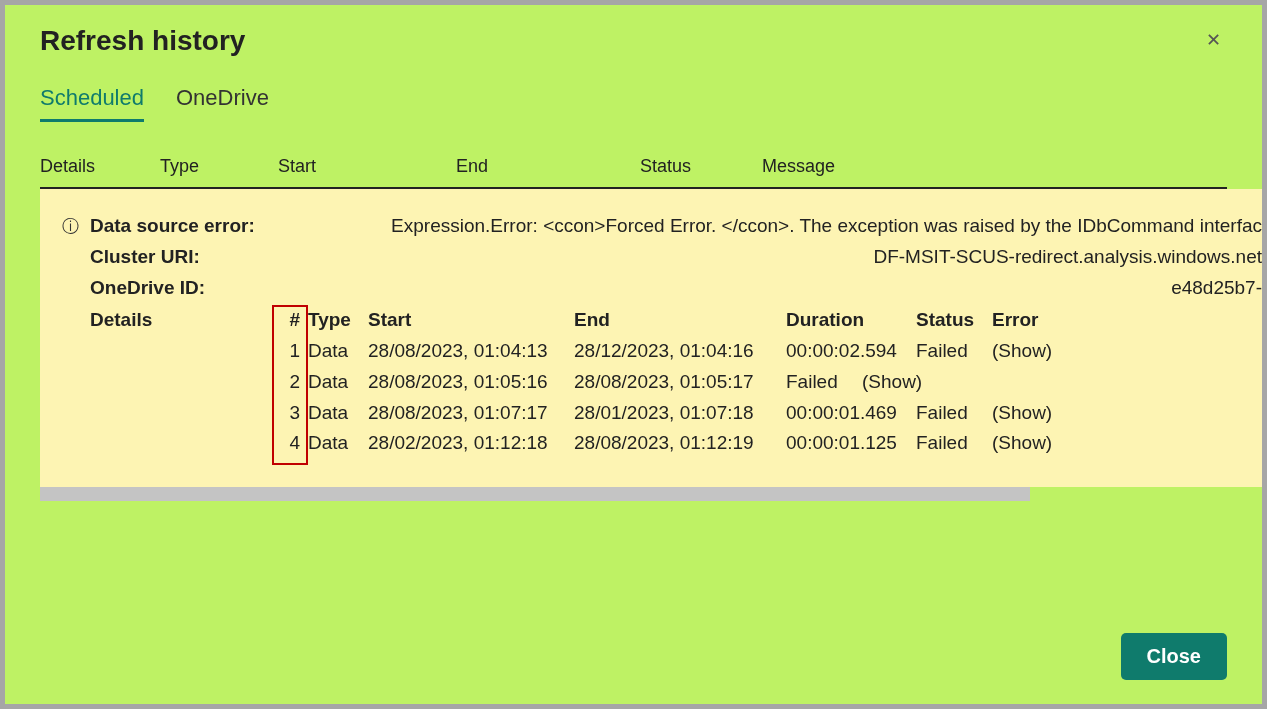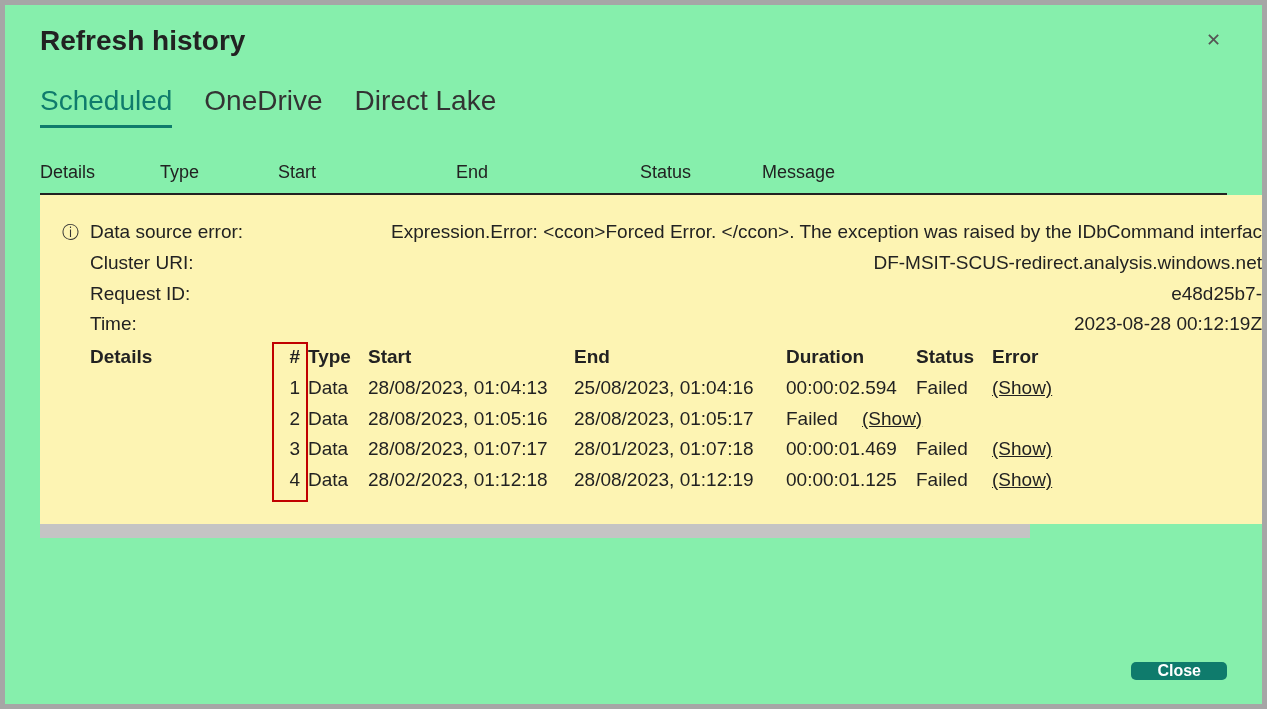--- a/index.html
+++ b/index.html
@@ -6,21 +6,21 @@
   html, body {
     margin: 0; padding: 0;
     font-family: "Segoe UI", Arial, sans-serif;
     background: #a6a6a6;
     width: 1267px; height: 709px;
     overflow: hidden;
   }
   .dialog {
     position: absolute;
     left: 5px; top: 5px; right: 5px; bottom: 5px;
-    background: #86efac;
+    background: #bef264;
     display: flex;
     flex-direction: column;
   }
   .header {
     display: flex;
     align-items: flex-start;
     justify-content: space-between;
     padding: 20px 35px 0 35px;
   }
   .title {
@@ -33,21 +33,21 @@
     color: #555;
     cursor: pointer;
     padding: 6px;
     line-height: 1;
     user-select: none;
   }
   .tabs {
     display: flex;
     gap: 32px;
     padding: 28px 35px 0 35px;
-    font-size: 28px;
+    font-size: 22px;
     color: #333;
   }
   .tab { cursor: pointer; padding-bottom: 8px; }
   .tab.active {
     color: #0f7b6c;
     border-bottom: 3px solid #0f7b6c;
     font-weight: 400;
   }
   .col-headers {
     display: flex;
@@ -80,21 +80,21 @@
   .warn-icon {
     width: 28px;
     flex: 0 0 28px;
     font-size: 17px;
     color: #333;
     padding-top: 2px;
   }
   .warn-label {
     width: 186px;
     flex: 0 0 186px;
-    font-weight: 400;
+    font-weight: 700;
   }
   .warn-value { flex: 1; text-align: right; }
 
   .details-block {
     display: flex;
     align-items: flex-start;
     line-height: 1.62;
     padding-top: 2px;
   }
   .details-block .warn-icon { width: 28px; flex: 0 0 28px; }
@@ -103,21 +103,21 @@
   .dtbl { display: flex; flex-direction: column; }
   .drow { display: flex; }
   .drow.head { font-weight: 700; }
   .c-num   { width: 32px;  text-align: right; padding-right: 8px;}
   .c-type  { width: 60px; }
   .c-start { width: 206px; }
   .c-end   { width: 212px; }
   .c-dur   { width: 130px; }
   .c-stat  { width: 76px; }
   .c-err   { width: 80px; }
-  .show-link { text-decoration: underline; cursor: pointer; }
+  .show-link { cursor: pointer; }
 
   .num-highlight {
     position: absolute;
     border: 2px solid #c00000;
     pointer-events: none;
   }
 
   .scroll-stub {
     margin: 0 0 0 35px;
     height: 14px;
@@ -129,40 +129,39 @@
     margin-top: auto;
     display: flex;
     justify-content: flex-end;
     padding: 0 35px 24px 35px;
   }
   .close-btn {
     background: #0f7b6c;
     color: #fff;
     border: none;
     border-radius: 5px;
-    font-size: 16px;
+    font-size: 20px;
     font-weight: 600;
-    padding: 0 26px;
+    padding: 12px 26px;
     cursor: pointer;
   }
 </style>
 </head>
 <body>
 
 <div class="dialog">
 
   <div class="header">
     <div class="title">Refresh history</div>
     <div class="close-x">✕</div>
   </div>
 
   <div class="tabs">
     <div class="tab active">Scheduled</div>
     <div class="tab">OneDrive</div>
-    <div class="tab">Direct Lake</div>
   </div>
 
   <div class="col-headers">
     <div class="ch-details">Details</div>
     <div class="ch-type">Type</div>
     <div class="ch-start">Start</div>
     <div class="ch-end">End</div>
     <div class="ch-status">Status</div>
     <div class="ch-message">Message</div>
   </div>
@@ -174,27 +173,22 @@
       <div class="warn-label">Data source error:</div>
       <div class="warn-value">Expression.Error: &lt;ccon&gt;Forced Error. &lt;/ccon&gt;. The exception was raised by the IDbCommand interfac</div>
     </div>
     <div class="warn-row">
       <div class="warn-icon"></div>
       <div class="warn-label">Cluster URI:</div>
       <div class="warn-value">DF-MSIT-SCUS-redirect.analysis.windows.net</div>
     </div>
     <div class="warn-row">
       <div class="warn-icon"></div>
-      <div class="warn-label">Request ID:</div>
+      <div class="warn-label">OneDrive ID:</div>
       <div class="warn-value">e48d25b7-</div>
-    </div>
-    <div class="warn-row">
-      <div class="warn-icon"></div>
-      <div class="warn-label">Time:</div>
-      <div class="warn-value">2023-08-28 00:12:19Z</div>
     </div>
 
     <div class="details-block">
       <div class="warn-icon"></div>
       <div class="warn-label">Details</div>
 
       <div class="dtbl" style="position:relative;">
         <div class="num-highlight" style="left:-4px; top:0px; width:36px; height:160px;"></div>
 
         <div class="drow head">
@@ -204,21 +198,21 @@
           <div class="c-end">End</div>
           <div class="c-dur">Duration</div>
           <div class="c-stat">Status</div>
           <div class="c-err">Error</div>
         </div>
 
         <div class="drow">
           <div class="c-num">1</div>
           <div class="c-type">Data</div>
           <div class="c-start">28/08/2023, 01:04:13</div>
-          <div class="c-end">25/08/2023, 01:04:16</div>
+          <div class="c-end">28/12/2023, 01:04:16</div>
           <div class="c-dur">00:00:02.594</div>
           <div class="c-stat">Failed</div>
           <div class="c-err show-link">(Show)</div>
         </div>
         <div class="drow">
           <div class="c-num">2</div>
           <div class="c-type">Data</div>
           <div class="c-start">28/08/2023, 01:05:16</div>
           <div class="c-end">28/08/2023, 01:05:17</div>
           <div class="c-stat">Failed</div>

